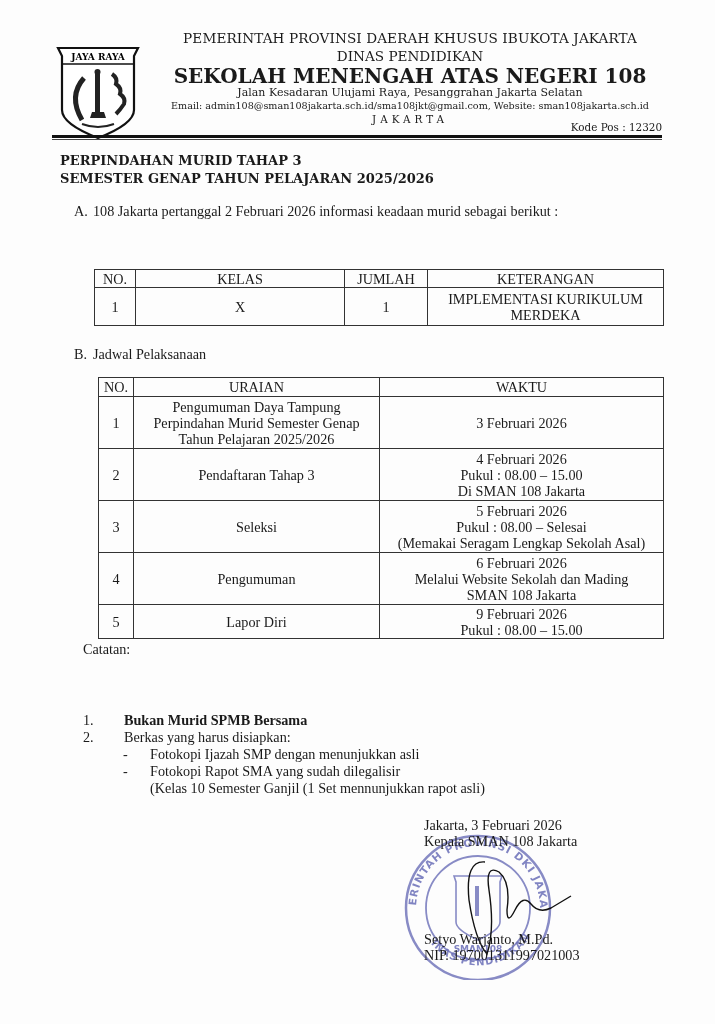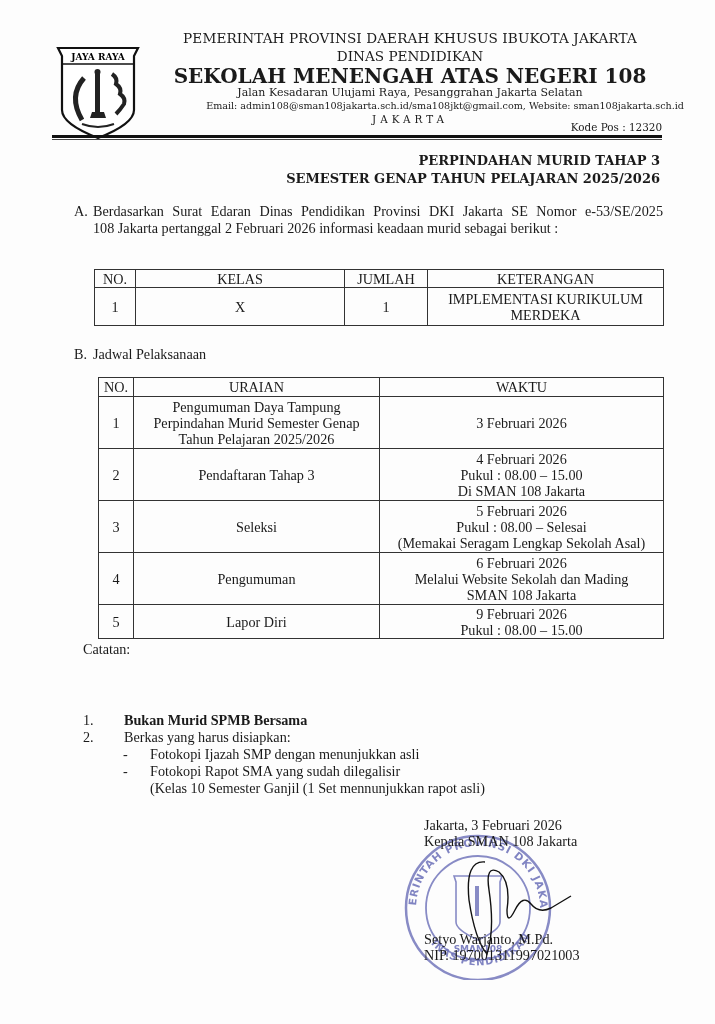--- a/index.html
+++ b/index.html
@@ -8,28 +8,28 @@
     font-family: "Liberation Serif", serif; color: #1a1a1a;
   }
   .abs { position: absolute; }
   
   .logo { left: 54px; top: 44px; width: 88px; height: 96px; }
   .kop { left: 150px; width: 520px; text-align: center; }
   .kop-1 { top: 30px; font-size: 15.5px; letter-spacing: 0.1px; font-family: "DejaVu Serif", serif; font-size: 13.6px; }
   .kop-2 { top: 48px; font-family: "DejaVu Serif", serif; font-size: 13.6px; }
   .kop-3 { top: 64px; font-family: "DejaVu Serif", serif; font-size: 20px; font-weight: bold; }
   .kop-4 { top: 86px; font-family: "DejaVu Serif", serif; font-size: 11px; text-align: center; }
-  .kop-5 { left: 136px; width: 548px; top: 100px; font-family: "DejaVu Serif", serif; font-size: 9.6px; text-align: right; }
+  .kop-5 { left: 136px; width: 548px; top: 100px; font-family: "DejaVu Serif", serif; font-size: 9.6px; text-align: center; }
   .kop-6 { top: 113px; font-family: "DejaVu Serif", serif; font-size: 10.4px; letter-spacing: 4px; }
   .kodepos { top: 121px; left: 520px; width: 142px; text-align: right; font-family: "DejaVu Serif", serif; font-size: 10.4px; }
   .rule { left: 52px; top: 135px; width: 610px; height: 3px; background: #111; }
   .rule2 { left: 52px; top: 139px; width: 610px; height: 1px; background: #444; }
 
   
-  .title { left: 60px; width: 600px; text-align: right; font-family: "DejaVu Serif", serif; font-weight: bold; font-size: 13px; }
+  .title { left: 60px; width: 600px; text-align: left; font-family: "DejaVu Serif", serif; font-weight: bold; font-size: 13px; }
   .t1 { top: 153px; }
   .t2 { top: 171px; }
 
   .para { font-size: 14.2px; line-height: 17px; }
   .secA-label { left: 74px; top: 203px; }
   .secA-text { left: 93px; top: 203px; width: 570px; text-align: justify; }
   .secA-text span.line { display: block; text-align-last: justify; }
   .secA-text span.last { display: block; text-align-last: left; }
 
   table { border-collapse: collapse; font-size: 14.2px; }
@@ -93,21 +93,20 @@
 <div class="abs kop kop-6">JAKARTA</div>
 <div class="abs kodepos">Kode Pos : 12320</div>
 <div class="abs rule"></div>
 <div class="abs rule2"></div>
 
 <div class="abs title t1">PERPINDAHAN MURID TAHAP 3</div>
 <div class="abs title t2">SEMESTER GENAP TAHUN PELAJARAN 2025/2026</div>
 
 <div class="abs para secA-label">A.</div>
 <div class="abs para secA-text">
-  <span class="line">Berdasarkan Surat Edaran Dinas Pendidikan Provinsi DKI Jakarta SE Nomor e-53/SE/2025</span>
   <span class="last">108 Jakarta pertanggal 2 Februari 2026 informasi keadaan murid sebagai berikut :</span>
 </div>
 
 <table class="abs tbl1">
   <colgroup>
       <col style="width:41px">
       <col style="width:209px">
       <col style="width:83px">
       <col>
     </colgroup>

